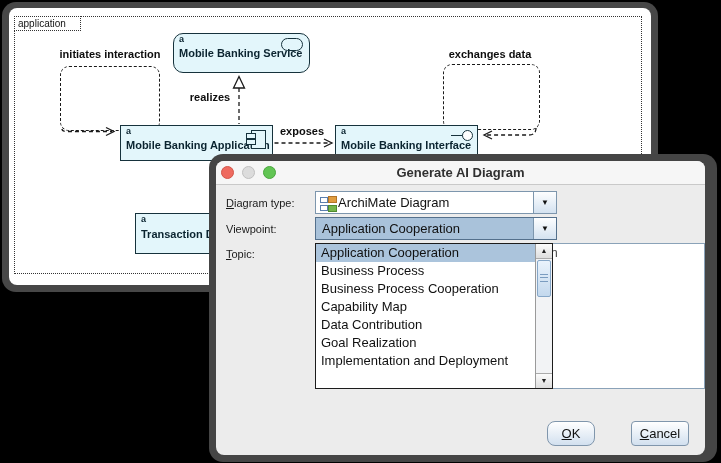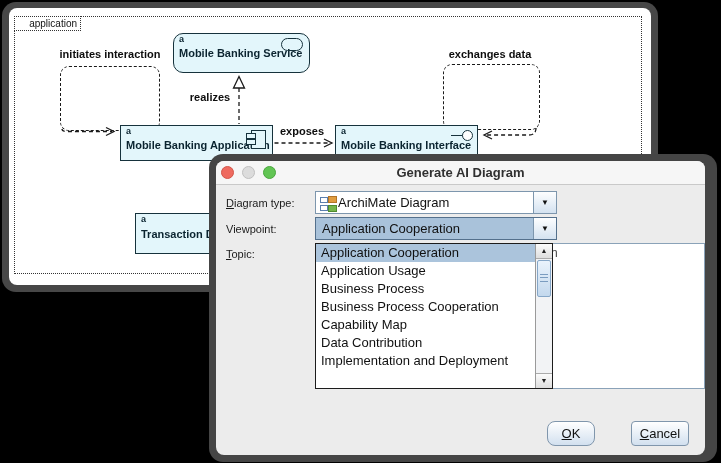--- a/index.html
+++ b/index.html
@@ -6,21 +6,21 @@
   .stage{position:relative;width:721px;height:463px;background:#000;overflow:hidden;
          font-family:"Liberation Sans",sans-serif;}
   .abs{position:absolute;}
 
   
   .canvas-frame{left:2px;top:2px;width:656px;height:290px;background:#474747;border-radius:14px;z-index:1;}
   .canvas{left:9px;top:8px;width:642px;height:277px;background:#fff;border-radius:8px;z-index:2;}
 
   .group-rect{left:14px;top:16px;width:626px;height:256px;border:1px dotted #333;z-index:3;}
   .group-label{left:14px;top:16px;width:59px;height:13px;border:1px dotted #333;background:#fff;
-               font-size:10px;line-height:13px;padding:0 3px;color:#111;z-index:4;white-space:nowrap;text-align:right;}
+               font-size:10px;line-height:13px;padding:0 3px;color:#111;z-index:4;white-space:nowrap;}
 
   .elem{background:#e3f6fb;border:1.4px solid #16323c;z-index:4;box-sizing:border-box;}
   .elem .marker{position:absolute;left:5px;top:0px;font-size:9px;font-weight:600;color:#0b2430;}
   .elem .name{position:absolute;left:5px;font-size:11px;font-weight:600;color:#0b2430;white-space:nowrap;}
 
   .svc{left:173px;top:33px;width:137px;height:40px;border-radius:10px;}
   .svc .name{top:13px;}
   .svc-oval{position:absolute;right:6px;top:4px;width:20px;height:11px;border:1.4px solid #16323c;border-radius:7px;}
 
   .app{left:120px;top:125px;width:153px;height:36px;}
@@ -197,25 +197,25 @@
     <span class="combo-btn">▼</span>
   </div>
 
   <div class="abs fld-label lbl-topic"><u>T</u>opic:</div>
   <div class="abs topic-area"></div>
   <div class="abs topic-frag">n</div>
 
   <div class="abs vp-list">
     <ul>
       <li class="selected">Application Cooperation</li>
-      <li>Application Usage</li>
       <li>Business Process</li>
       <li>Business Process Cooperation</li>
       <li>Capability Map</li>
       <li>Data Contribution</li>
+      <li>Goal Realization</li>
       <li>Implementation and Deployment</li>
     </ul>
     <div class="vp-scroll">
       <div class="sb-btn sb-up">▲</div>
       <div class="sb-thumb">
           <div class="sb-grip"></div>
         </div>
       <div class="sb-btn sb-down">▼</div>
     </div>
   </div>

